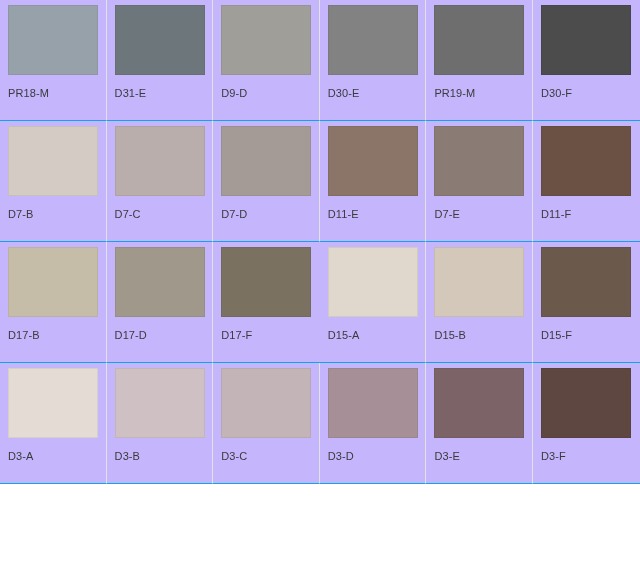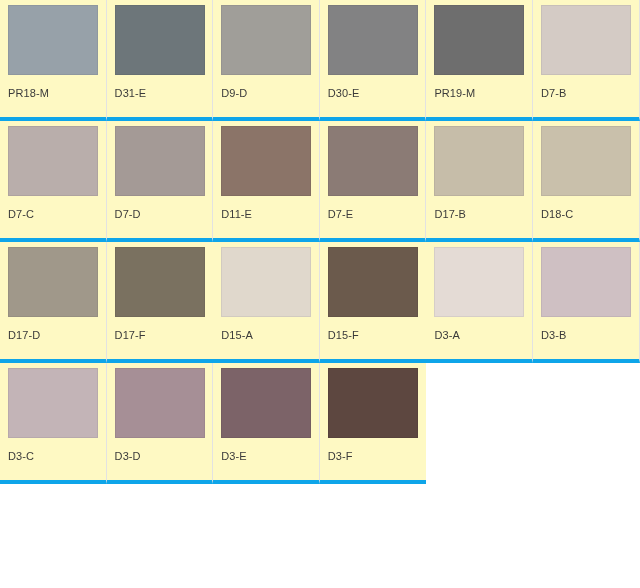--- a/index.html
+++ b/index.html
@@ -19,23 +19,23 @@
   #swatch-grid {
     display: grid;
     grid-template-columns: repeat(6, 106.6px);
     grid-auto-rows: 121px;
     width: 640px;
   }
 
   .swatch-card {
     position: relative;
     box-sizing: border-box;
-    background: #fef9c3;
+    background: #c4b5fd;
     border-right: 1px solid #e2e2e2;
-    border-bottom: 4px solid #0ea5e9;
+    border-bottom: 1px solid #0ea5e9;
     padding: 5px 8px 13px 8px;
     overflow: hidden;
   }
   .swatch-card.last-col {
     border-right: none;
   }
 
   .swatch-chip {
     width: 90px;
     height: 70px;
@@ -71,59 +71,67 @@
       <span class="swatch-label">D9-D</span>
     </div>
     <div class="swatch-card">
       <span class="swatch-chip" style="background-color: rgb(130, 130, 131);"></span>
       <span class="swatch-label">D30-E</span>
     </div>
     <div class="swatch-card">
       <span class="swatch-chip" style="background-color: rgb(110, 110, 110);"></span>
       <span class="swatch-label">PR19-M</span>
     </div>
+    <div class="swatch-card last-col">
+      <span class="swatch-chip" style="background-color: rgb(76, 76, 77);"></span>
+      <span class="swatch-label">D30-F</span>
+    </div>
     <div class="swatch-card">
       <span class="swatch-chip" style="background-color: rgb(212, 203, 197);"></span>
       <span class="swatch-label">D7-B</span>
     </div>
     <div class="swatch-card">
       <span class="swatch-chip" style="background-color: rgb(185, 174, 171);"></span>
       <span class="swatch-label">D7-C</span>
     </div>
     <div class="swatch-card">
       <span class="swatch-chip" style="background-color: rgb(164, 154, 150);"></span>
       <span class="swatch-label">D7-D</span>
     </div>
     <div class="swatch-card">
       <span class="swatch-chip" style="background-color: rgb(139, 116, 104);"></span>
       <span class="swatch-label">D11-E</span>
     </div>
     <div class="swatch-card">
       <span class="swatch-chip" style="background-color: rgb(139, 123, 117);"></span>
       <span class="swatch-label">D7-E</span>
     </div>
+    <div class="swatch-card last-col">
+      <span class="swatch-chip" style="background-color: rgb(106, 81, 68);"></span>
+      <span class="swatch-label">D11-F</span>
+    </div>
     <div class="swatch-card">
       <span class="swatch-chip" style="background-color: rgb(198, 189, 169);"></span>
       <span class="swatch-label">D17-B</span>
-    </div>
-    <div class="swatch-card">
-      <span class="swatch-chip" style="background-color: rgb(201, 192, 171);"></span>
-      <span class="swatch-label">D18-C</span>
     </div>
     <div class="swatch-card">
       <span class="swatch-chip" style="background-color: rgb(160, 152, 138);"></span>
       <span class="swatch-label">D17-D</span>
     </div>
     <div class="swatch-card last-col">
       <span class="swatch-chip" style="background-color: rgb(122, 113, 96);"></span>
       <span class="swatch-label">D17-F</span>
     </div>
     <div class="swatch-card">
       <span class="swatch-chip" style="background-color: rgb(224, 216, 204);"></span>
       <span class="swatch-label">D15-A</span>
+    </div>
+    <div class="swatch-card">
+      <span class="swatch-chip" style="background-color: rgb(211, 200, 185);"></span>
+      <span class="swatch-label">D15-B</span>
     </div>
     <div class="swatch-card last-col">
       <span class="swatch-chip" style="background-color: rgb(107, 90, 76);"></span>
       <span class="swatch-label">D15-F</span>
     </div>
     <div class="swatch-card">
       <span class="swatch-chip" style="background-color: rgb(228, 219, 213);"></span>
       <span class="swatch-label">D3-A</span>
     </div>
     <div class="swatch-card">

